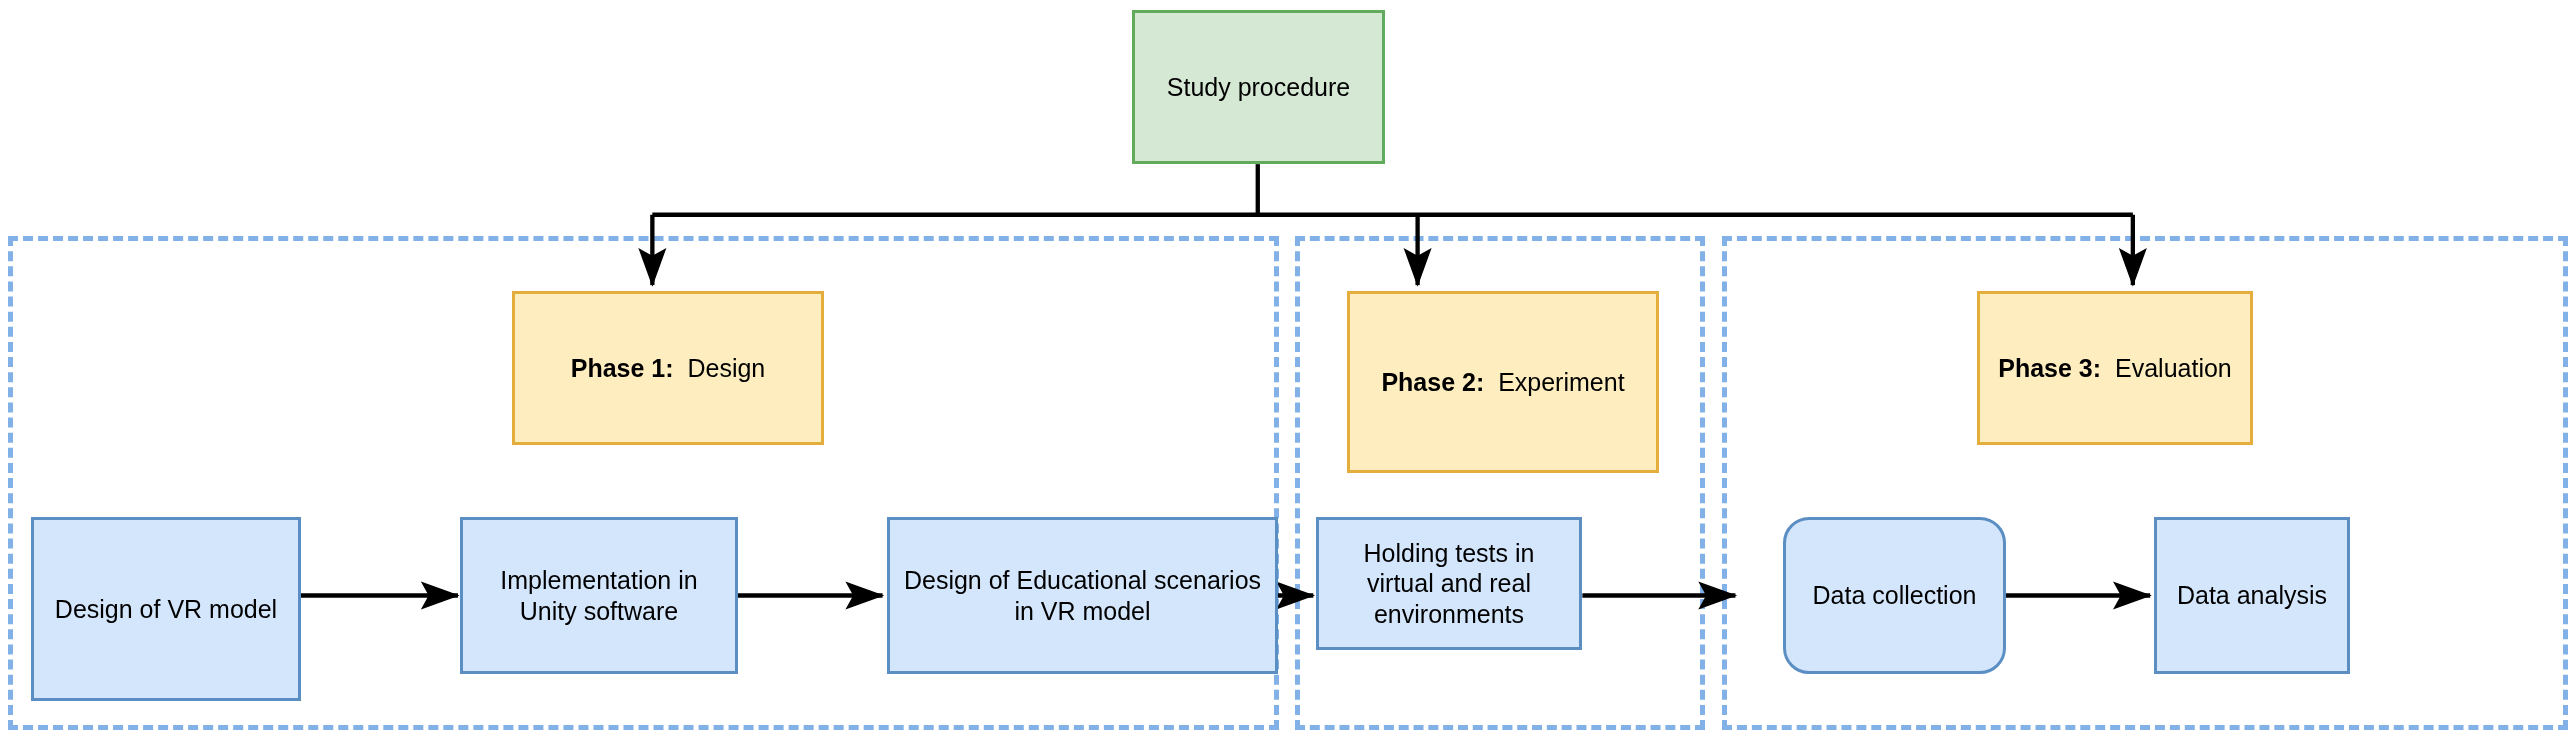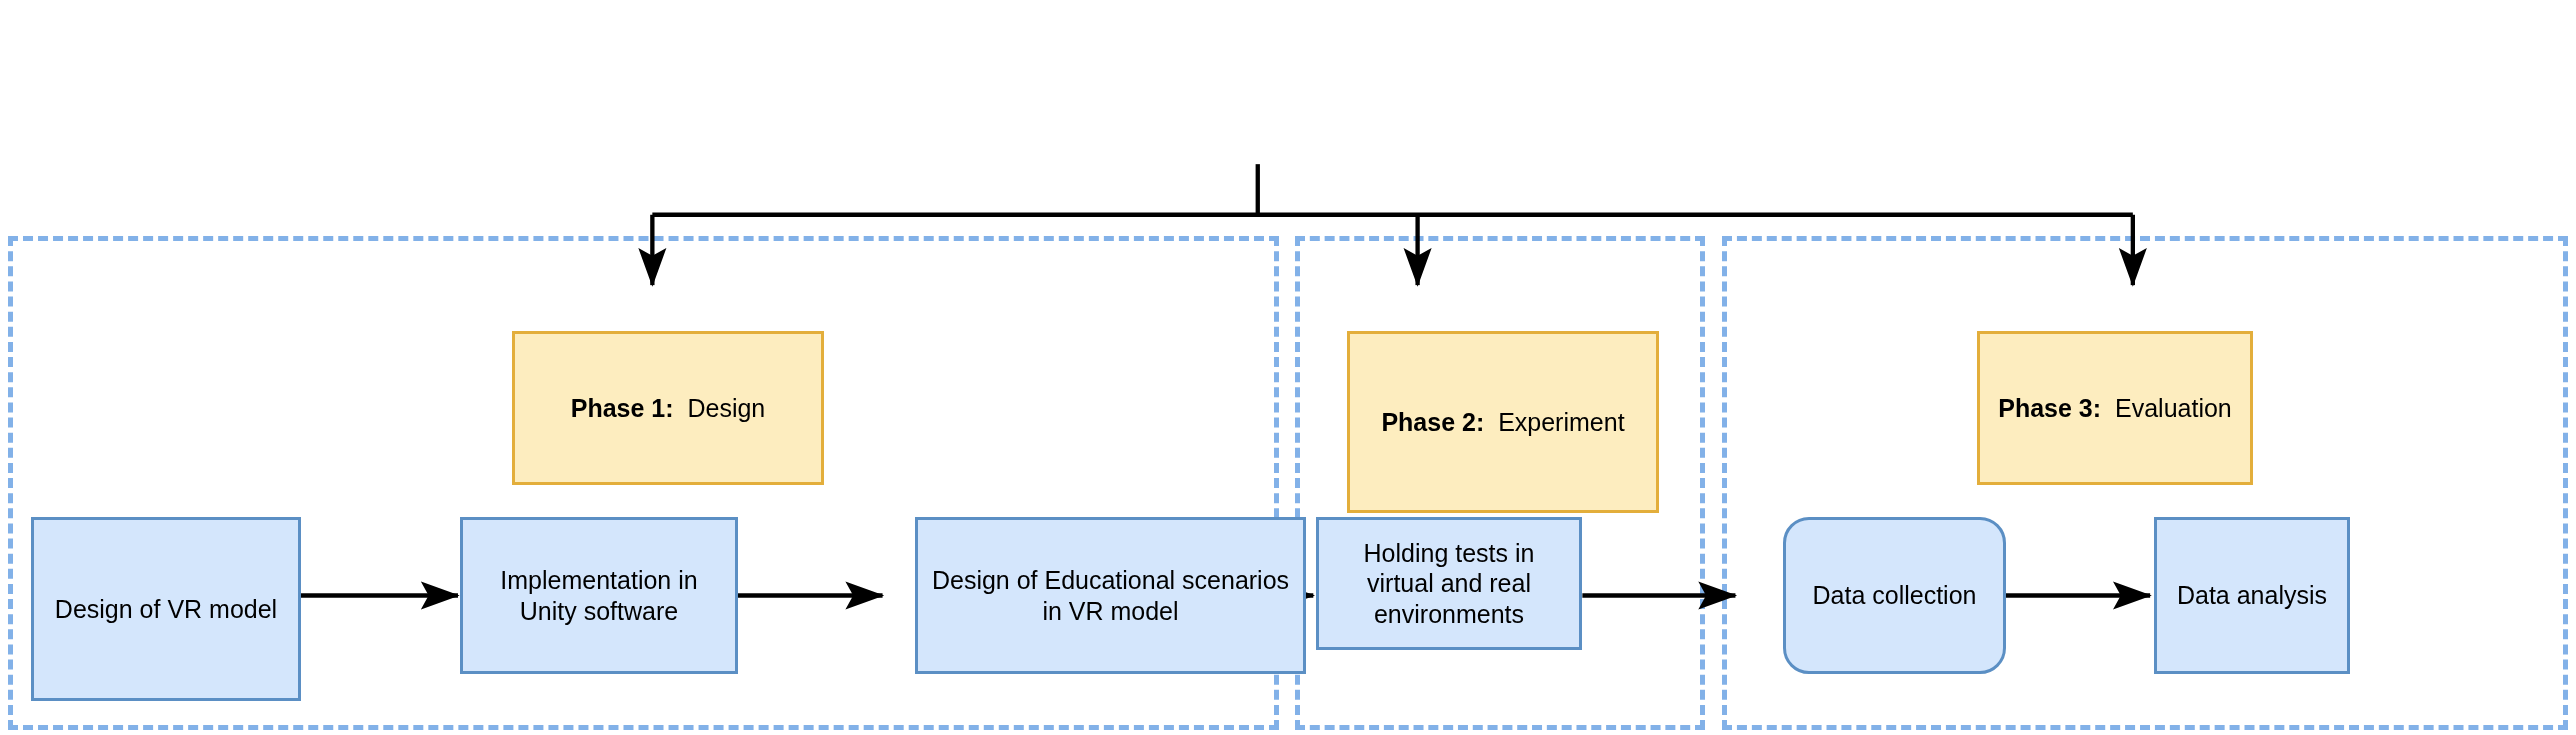--- a/index.html
+++ b/index.html
@@ -37,21 +37,20 @@
   }
   .node-root {
     background: #d5e8d4;
     border: 3.1px solid #62ab5d;
     font-size: 25px;
   }
   .node-phase {
     background: #fdedbf;
     border: 3.1px solid #e3ae3b;
     font-size: 25px;
-    margin-top: 40px;
   }
   .node-step {
     background: #d4e6fc;
     border: 3.1px solid #5b8fc4;
     font-size: 25px;
   }
   .node-phase .bold {
     font-weight: bold;
   }
   .node-label {
@@ -94,20 +93,23 @@
 
     <path d="M3456,348 L3456,462" stroke="#000000" stroke-width="7" fill="none" marker-end="url(#arrow)"></path>
 
     <path d="M487,965 L742,965" stroke="#000000" stroke-width="7" fill="none" marker-end="url(#arrow)"></path>
     <path d="M1180,965 L1430,965" stroke="#000000" stroke-width="7" fill="none" marker-end="url(#arrow)"></path>
     <path d="M2070,965 L2128,965" stroke="#000000" stroke-width="7" fill="none" marker-end="url(#arrow)"></path>
     <path d="M2564,965 L2812,965" stroke="#000000" stroke-width="7" fill="none" marker-end="url(#arrow)"></path>
     <path d="M3180,965 L3484,965" stroke="#000000" stroke-width="7" fill="none" marker-end="url(#arrow)"></path>
   </svg>
 
+  <div class="node node-root" style="left:1132px; top:10px; width:253px; height:154px;">
+    <span class="node-label">Study procedure</span>
+  </div>
 
   <div class="node node-phase" style="left:512px; top:291px; width:312px; height:154px;">
     <span class="node-label">
       <span class="bold">Phase 1:</span>
       <span>&nbsp;</span><span>Design</span>
     </span>
   </div>
 
   <div class="node node-phase" style="left:1347px; top:291px; width:312px; height:182px;">
     <span class="node-label">
@@ -124,21 +126,21 @@
   </div>
 
   <div class="node node-step" style="left:31px; top:517px; width:270px; height:184px;">
     <span class="node-label">Design of VR model</span>
   </div>
 
   <div class="node node-step" style="left:460px; top:517px; width:278px; height:157px;justify-content:flex-end;">
     <span class="node-label">Implementation in Unity software</span>
   </div>
 
-  <div class="node node-step" style="left:887px; top:517px; width:391px; height:157px;margin-left:28px;">
+  <div class="node node-step" style="left:887px; top:517px; width:391px; height:157px;">
     <span class="node-label">Design of Educational scenarios in VR model</span>
   </div>
 
   <div class="node node-step" style="left:1316px; top:517px; width:266px; height:133px;">
     <span class="node-label">Holding tests in virtual and real environments</span>
   </div>
 
   <div class="node node-step" style="left:1783px; top:517px; width:223px; height:157px;border-radius:26px;">
     <span class="node-label">Data collection</span>
   </div>

